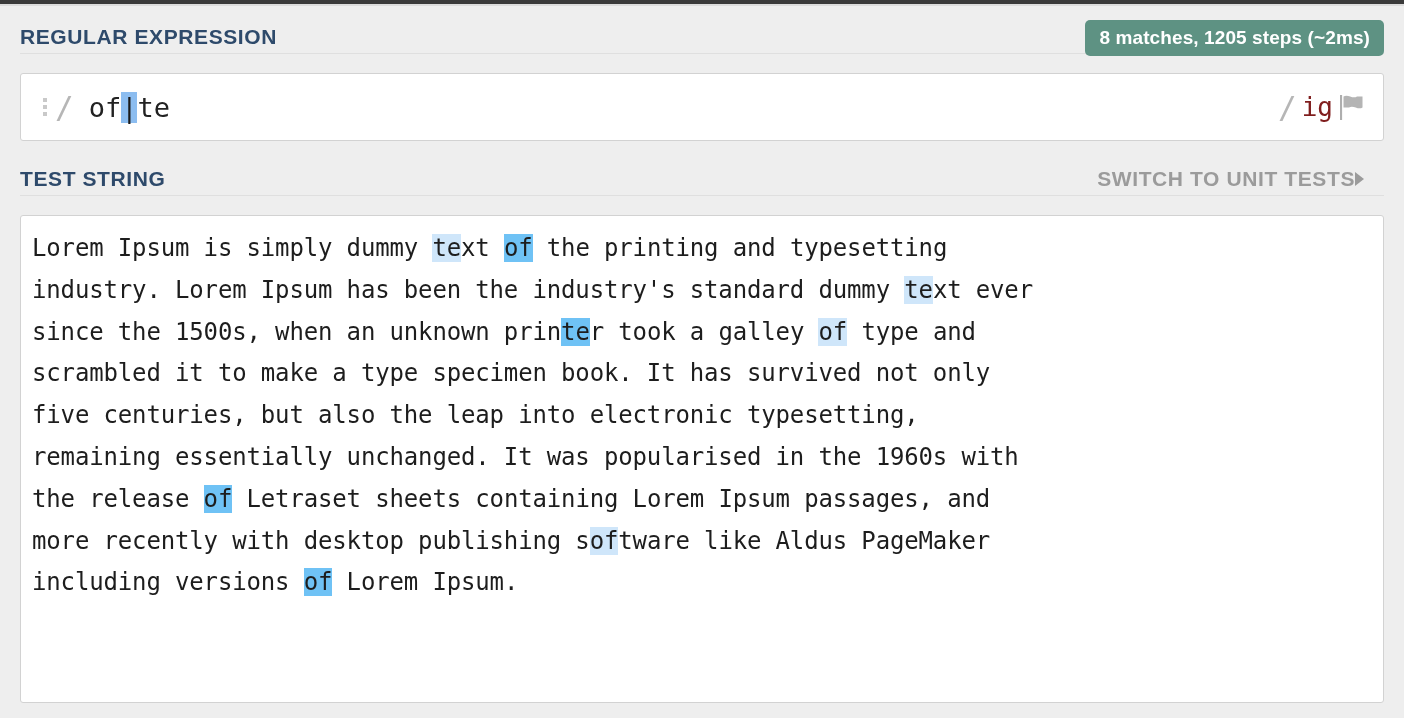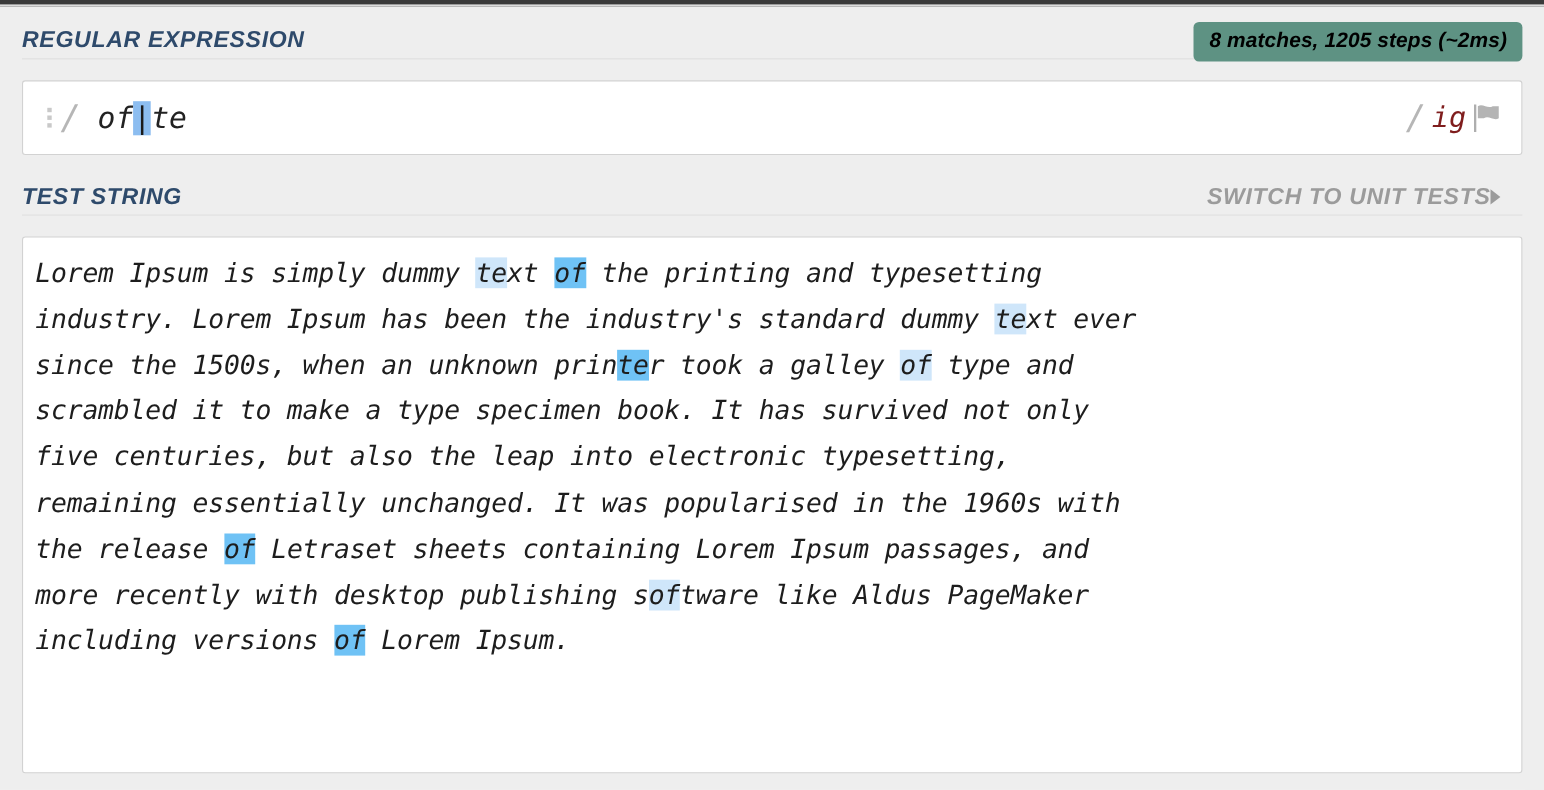--- a/index.html
+++ b/index.html
@@ -2,21 +2,21 @@
 <html><head>
 <meta charset="utf-8">
 <style>
   * { box-sizing: border-box; margin: 0; padding: 0; }
   html, body {
     width: 1404px; height: 718px;
     background: #eeeeee;
     font-family: "Liberation Sans", sans-serif;
     overflow: hidden;
   }
-  #app { position: relative; width: 1404px; height: 718px; background: #eeeeee; font-style: italic; }
+  #app { position: relative; width: 1404px; height: 718px; background: #eeeeee; }
 
   .topstrip {
     position: absolute; top: 0; left: 0; width: 1404px; height: 6px;
     background: #3a3a3a;
   }
   .topstrip-inner {
     position: absolute; top: 4px; left: 0; width: 1404px; height: 2px;
     background: #dcdcdc;
   }
 
@@ -30,21 +30,21 @@
     color: #2e4a6b; line-height: 34px; white-space: nowrap;
   }
   .sec-rule {
     position: absolute; left: 0; bottom: 0; width: 1364px; height: 1px;
     background: #dfdfdf;
   }
 
   
   .badge {
     position: absolute; right: 20px; top: 20px;
-    background: #5e9283; color: #000000;
+    background: #5e9283; color: #ffffff;
     border-radius: 5px;
     padding: 7px 14px 8px 14px;
     font-size: 19px; font-weight: 600;
     letter-spacing: 0.1px; white-space: nowrap;
     line-height: 1.12;
   }
 
   
   .regex-box {
     position: absolute; left: 20px; top: 73px;

